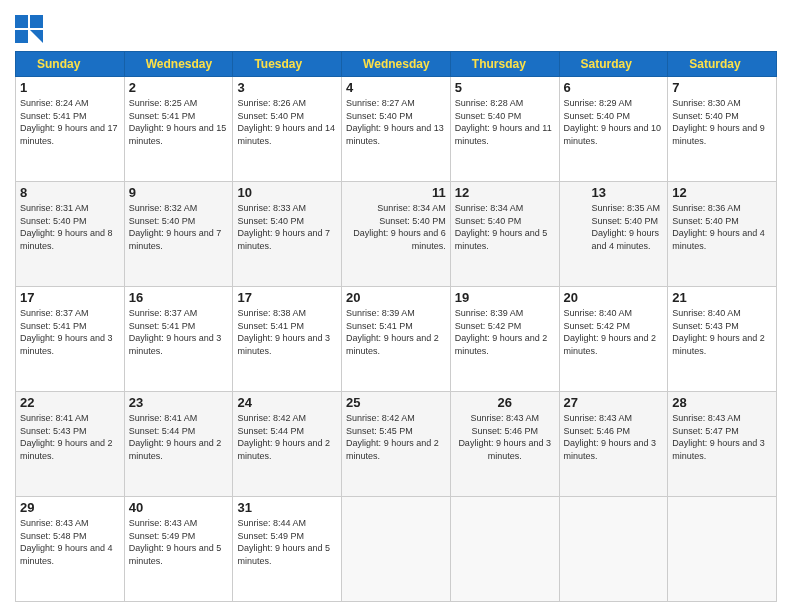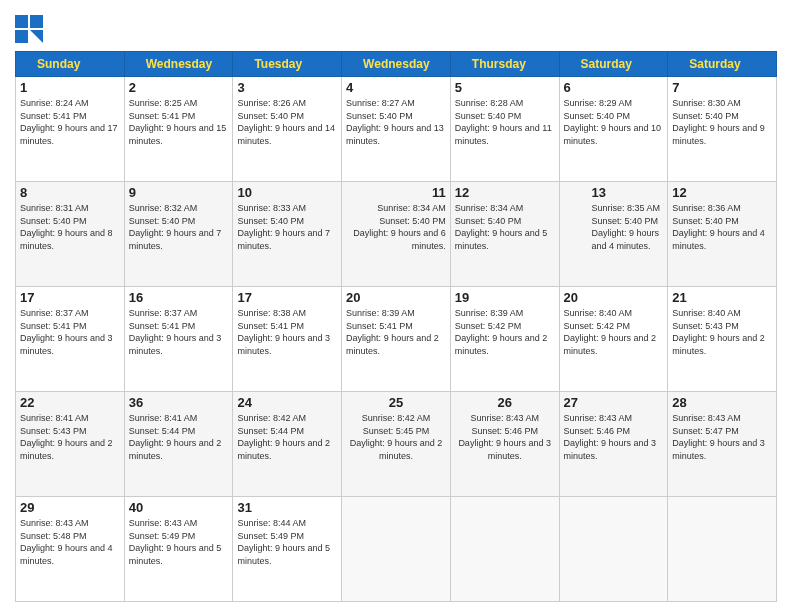--- a/index.html
+++ b/index.html
@@ -225,28 +225,28 @@
             <span class="day-num">21</span>
             <div class="day-info">Sunrise: 8:40 AM<br>Sunset: 5:43 PM<br>Daylight: 9 hours and 2 minutes.</div>
           </td>
         </tr>
         <tr>
           <td style="background: rgb(245, 245, 245);">
             <span class="day-num">22</span>
             <div class="day-info">Sunrise: 8:41 AM<br>Sunset: 5:43 PM<br>Daylight: 9 hours and 2 minutes.</div>
           </td>
           <td style="background: rgb(245, 245, 245);">
-            <span class="day-num">36</span>
+            <span class="day-num">23</span>
             <div class="day-info">Sunrise: 8:41 AM<br>Sunset: 5:44 PM<br>Daylight: 9 hours and 2 minutes.</div>
           </td>
           <td style="background: rgb(245, 245, 245);">
             <span class="day-num">24</span>
             <div class="day-info">Sunrise: 8:42 AM<br>Sunset: 5:44 PM<br>Daylight: 9 hours and 2 minutes.</div>
           </td>
-          <td style="background: rgb(245, 245, 245); text-align: center;">
+          <td style="background: rgb(245, 245, 245);">
             <span class="day-num">25</span>
             <div class="day-info">Sunrise: 8:42 AM<br>Sunset: 5:45 PM<br>Daylight: 9 hours and 2 minutes.</div>
           </td>
           <td style="background: rgb(245, 245, 245); text-align: center;">
             <span class="day-num">26</span>
             <div class="day-info">Sunrise: 8:43 AM<br>Sunset: 5:46 PM<br>Daylight: 9 hours and 3 minutes.</div>
           </td>
           <td style="background: rgb(245, 245, 245);">
             <span class="day-num">27</span>
             <div class="day-info">Sunrise: 8:43 AM<br>Sunset: 5:46 PM<br>Daylight: 9 hours and 3 minutes.</div>

